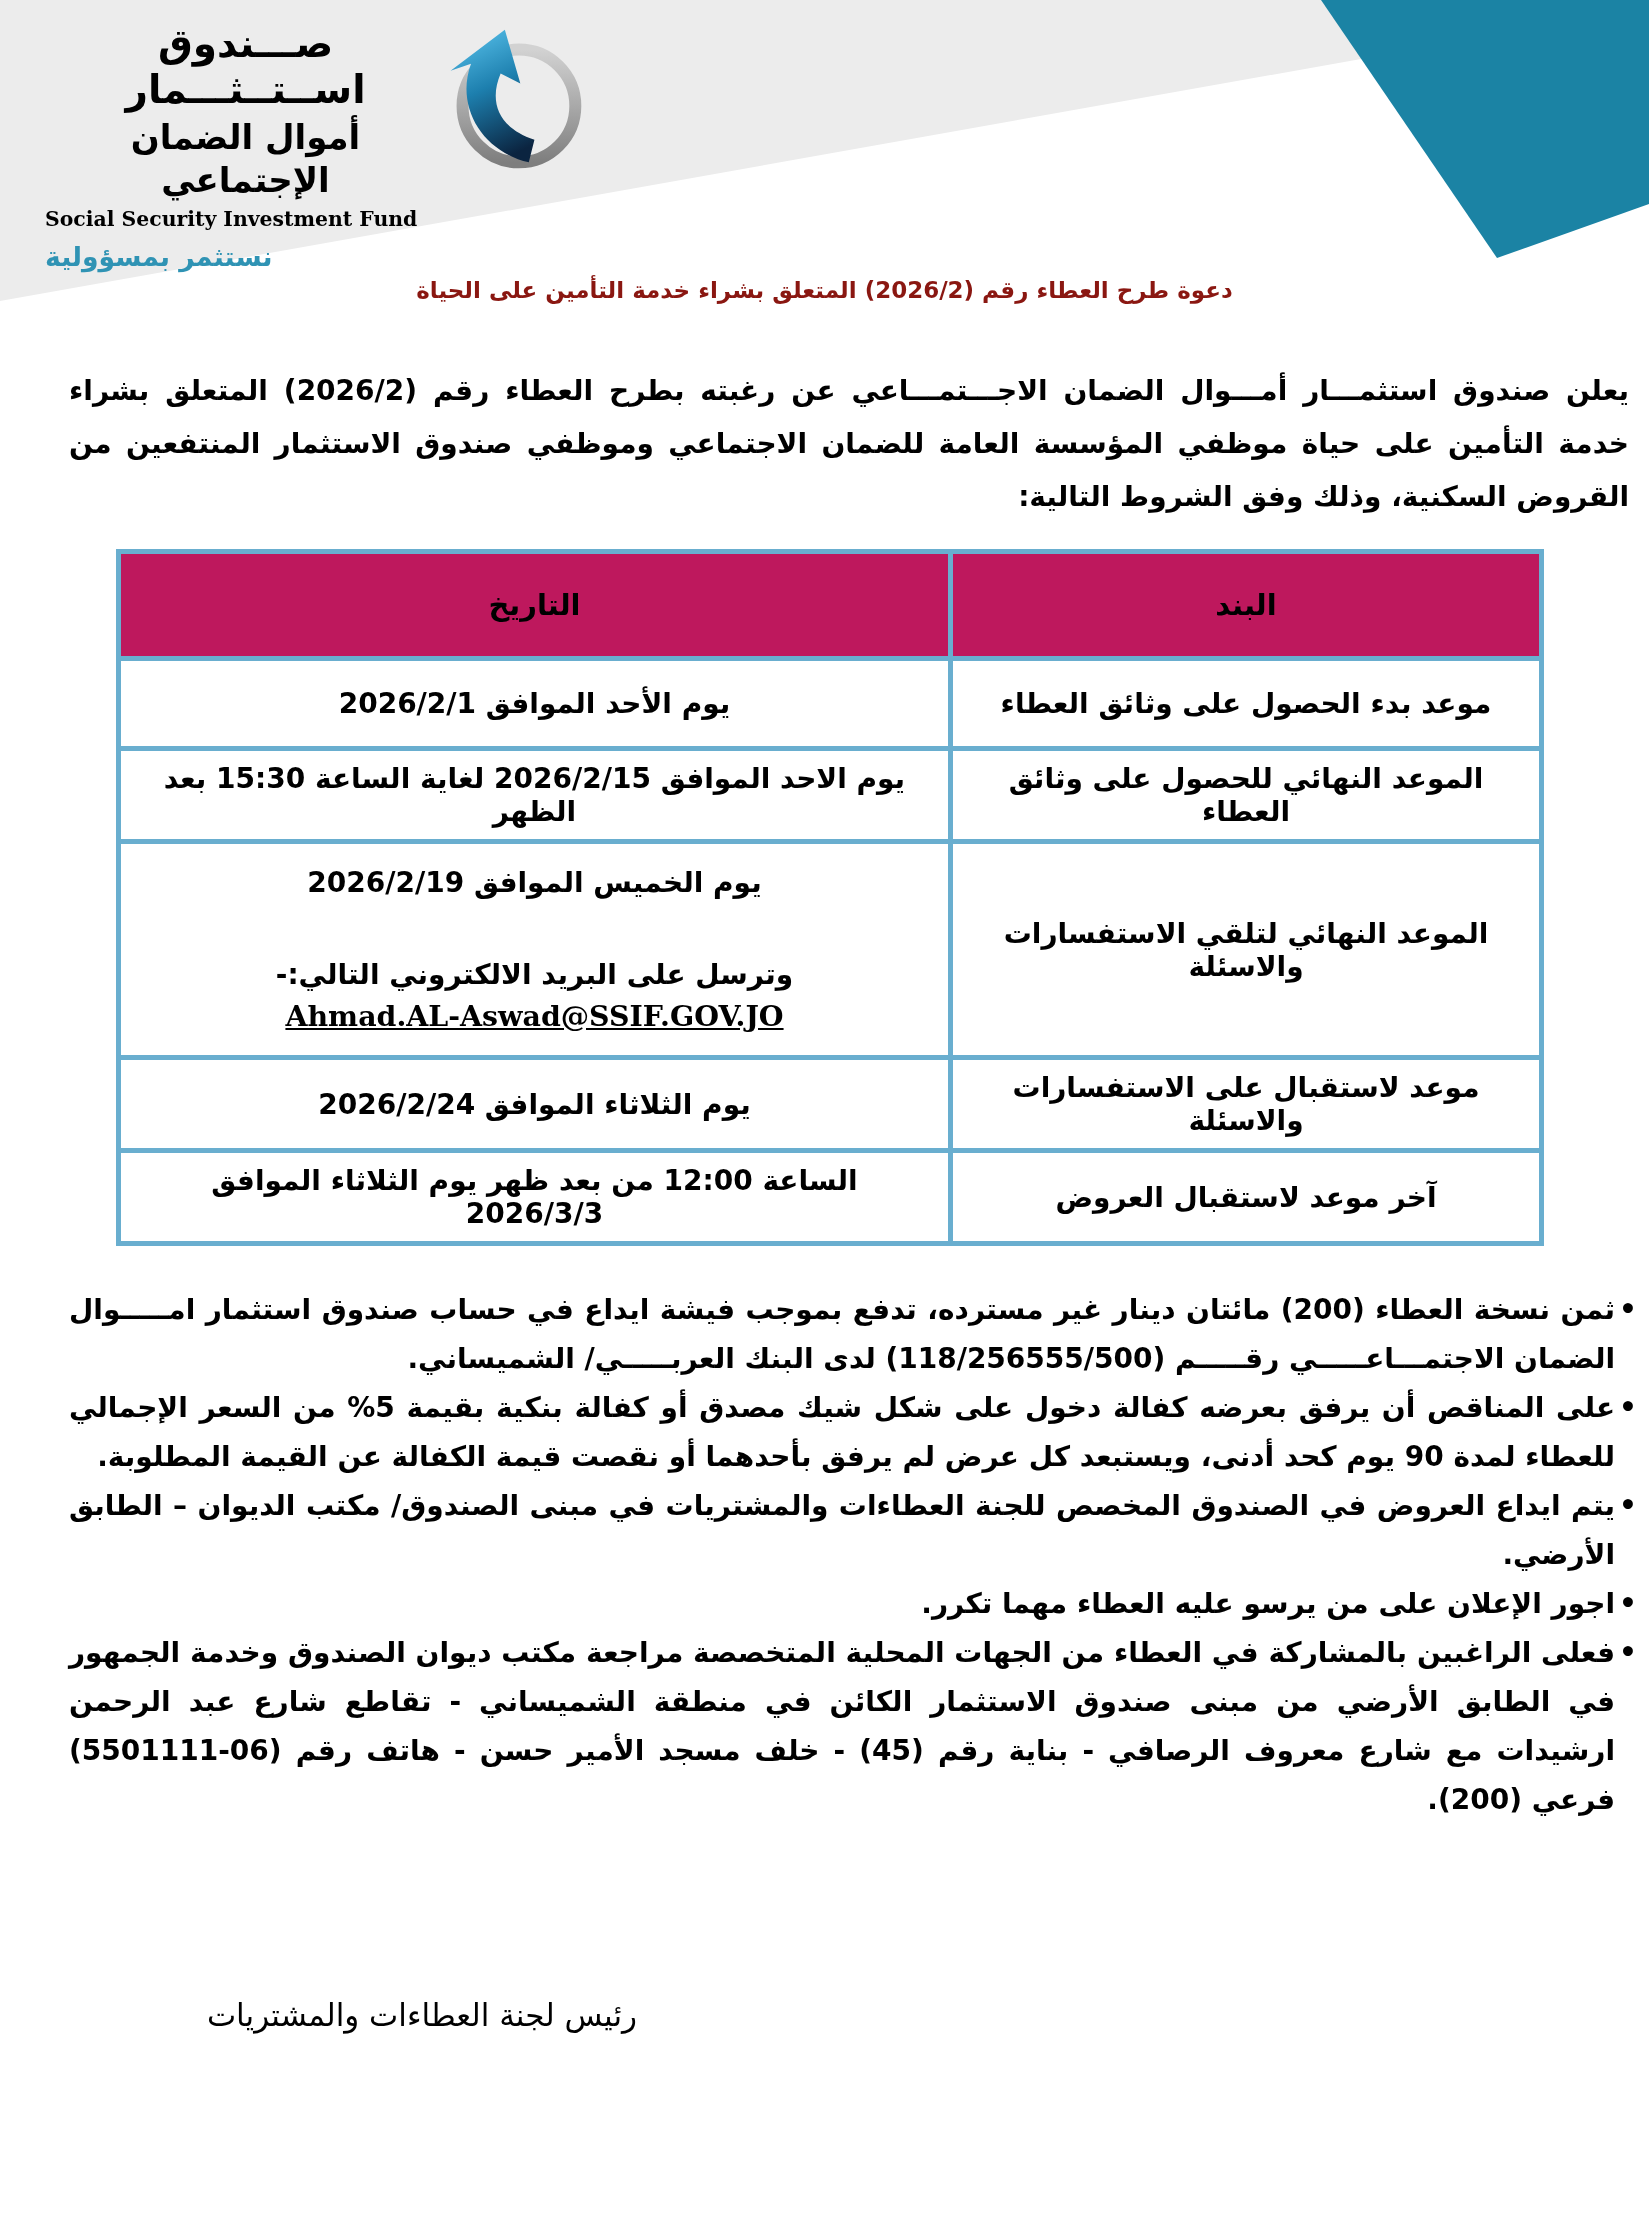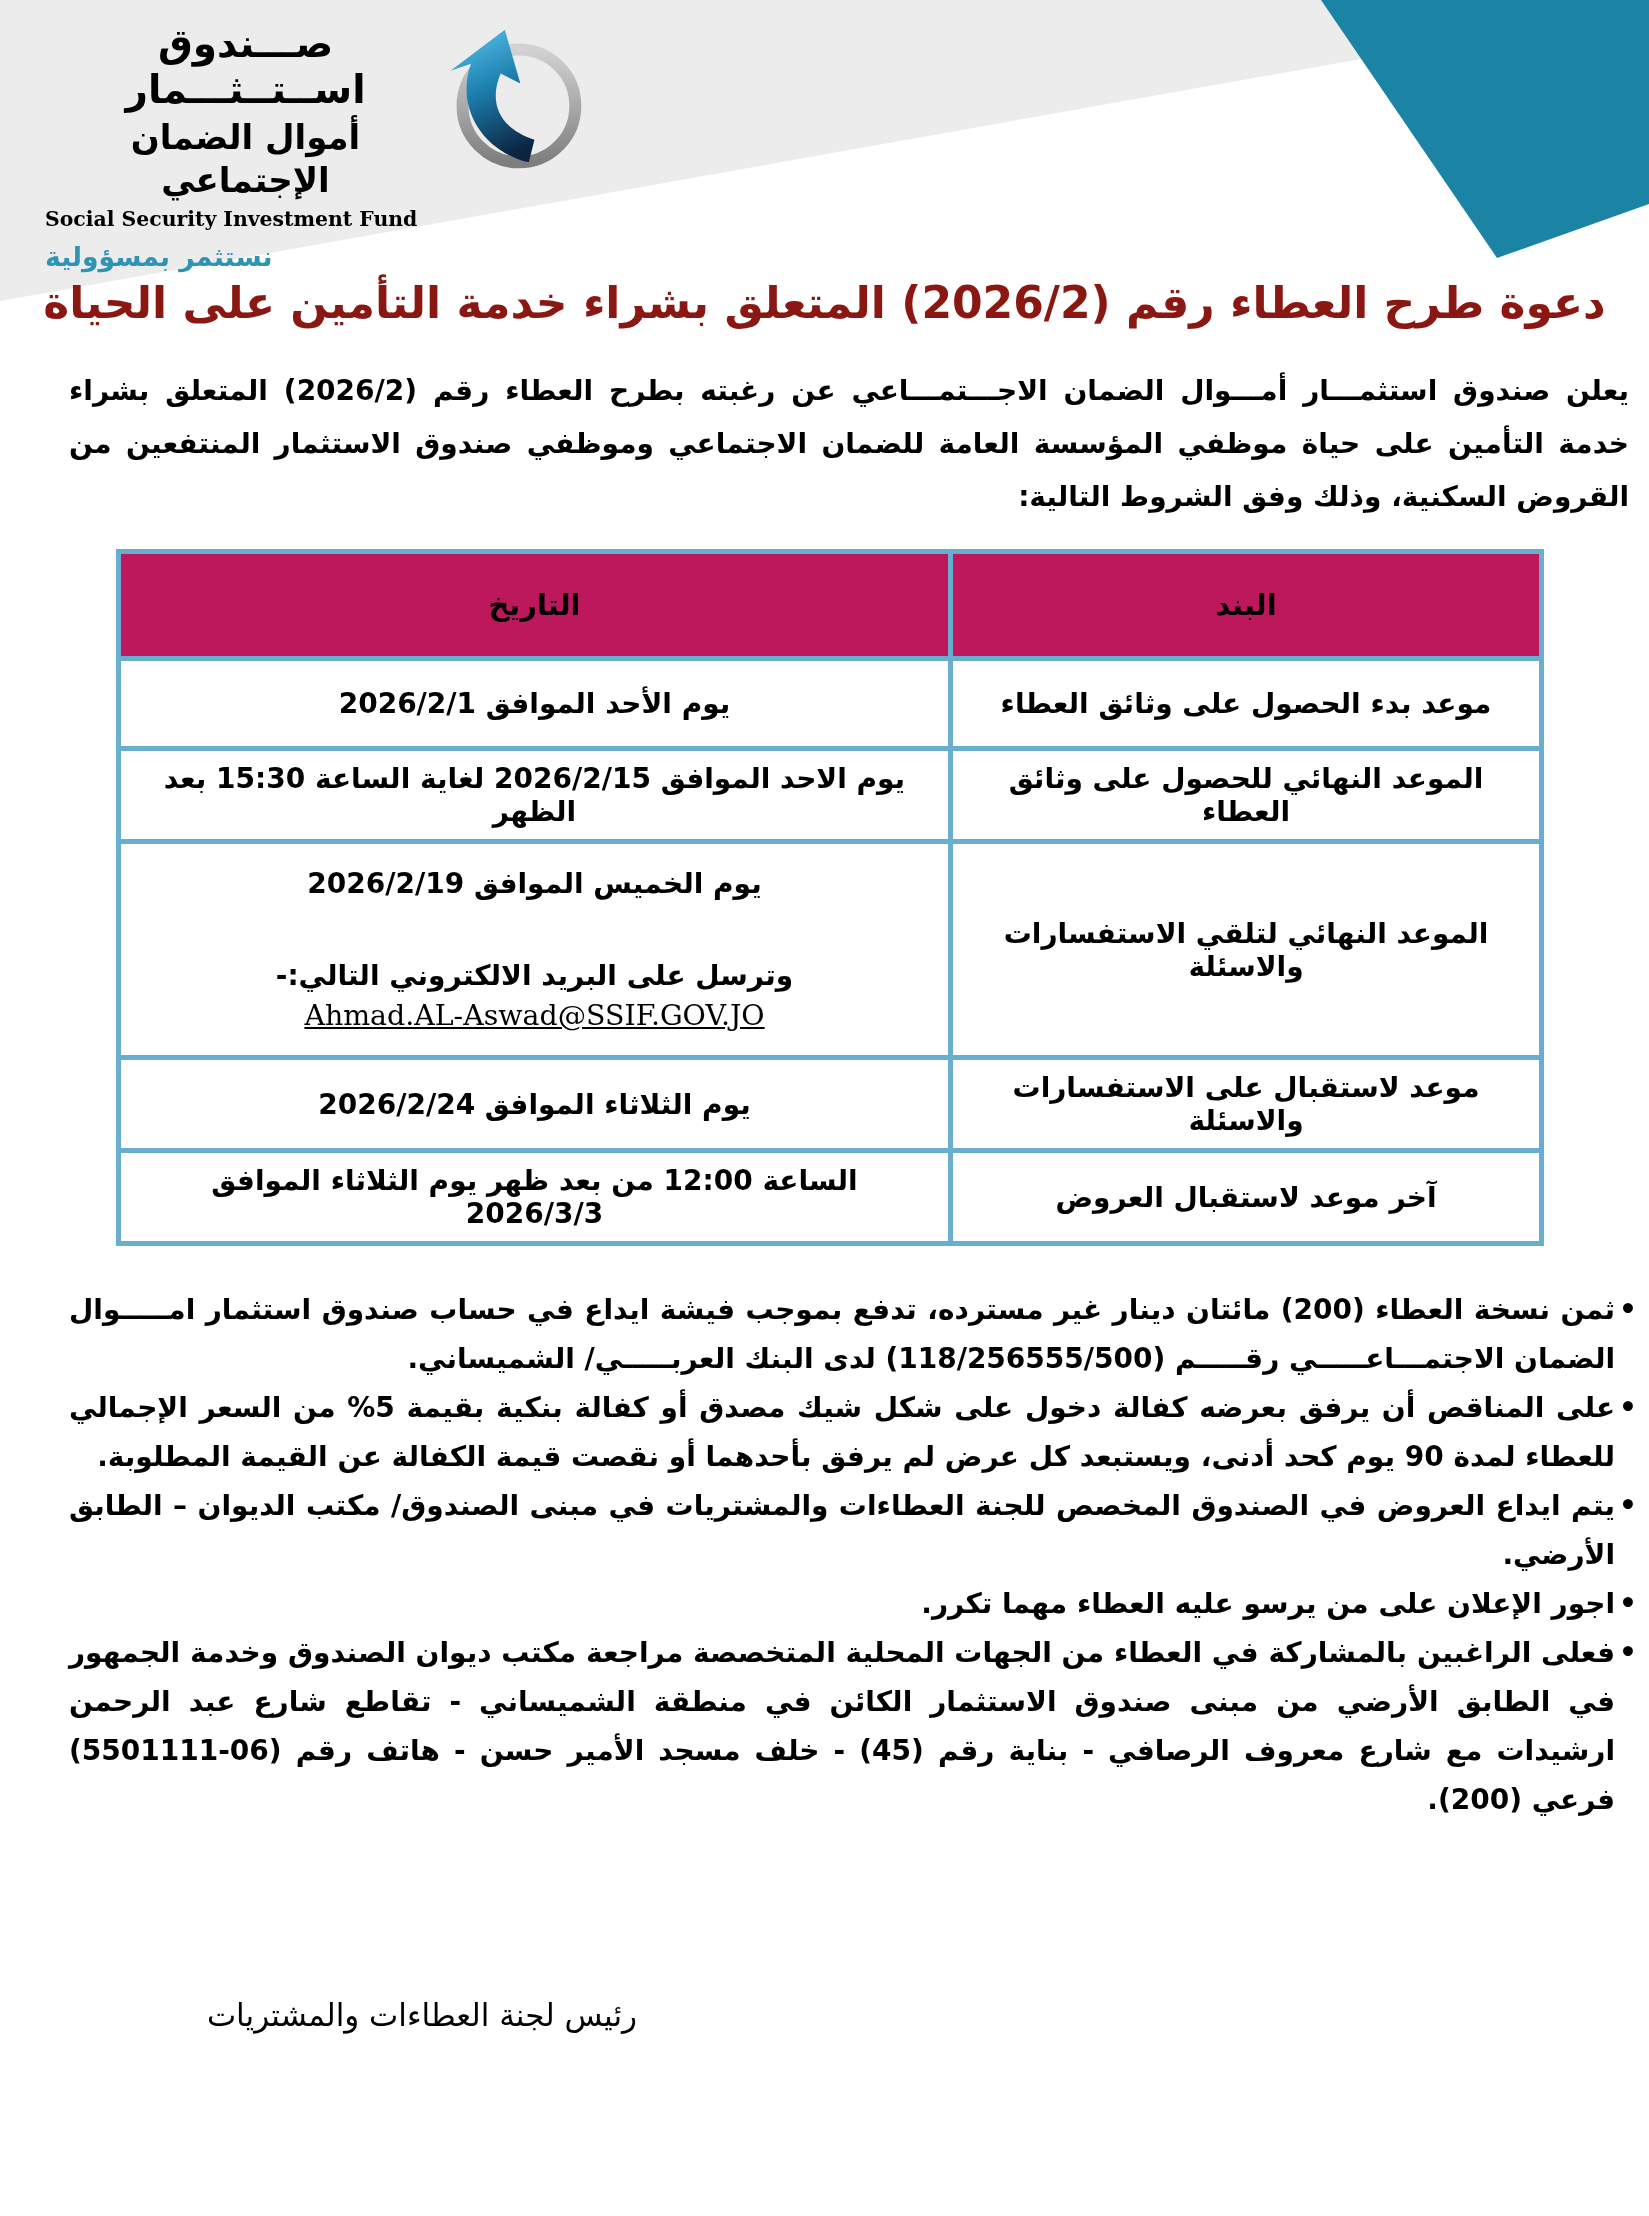--- a/index.html
+++ b/index.html
@@ -16,39 +16,39 @@
   .logo-text{position:absolute;left:45px;top:21px;width:401px;text-align:center;}
   .logo-l1{font-size:39px;font-weight:bold;line-height:46px;letter-spacing:0.6px;}
   .logo-l2{font-size:34px;font-weight:bold;line-height:43px;margin-top:2.5px;}
   .logo-en{font-family:"DejaVu Serif",serif;font-size:20.4px;font-weight:bold;margin-top:5px;
            text-align:left;white-space:nowrap;}
   .logo-tag{font-size:26.6px;font-weight:bold;color:#2F93B4;margin-top:10px;text-align:left;}
   .logo-icon{position:absolute;left:440px;top:25px;width:148px;height:152px;}
 
   
   .title{position:absolute;top:277px;left:0;width:1649px;margin:0;text-align:center;
-         font-size:44px;font-weight:bold;color:#8A1711;direction:rtl;}
+         font-size:23px;font-weight:bold;color:#8A1711;direction:rtl;}
 
   
   .intro{position:absolute;top:364px;left:69px;width:1560px;margin:0;direction:rtl;
          text-align:justify;font-size:28px;font-weight:bold;line-height:53px;}
 
   
   .tbl{position:absolute;top:549px;left:116px;width:1422px;border-collapse:collapse;
        table-layout:fixed;direction:rtl;}
   .tbl th,.tbl td{border:5.6px solid #69AECF;text-align:center;vertical-align:middle;
        font-size:28px;font-weight:bold;padding:11px 17.3px;word-wrap:break-word;}
   .tbl th{background:#be185d;font-size:29px;height:80px;text-align:center;}
   .col-item{width:591px;}
   .col-date{width:832px;}
   .row-sm{height:90px;}
   .row-lg{height:216px;}
   .gap-top{margin-top:59px;}
   .email{display:inline-block;margin-top:7.4px;font-family:"DejaVu Serif",serif;
-         font-size:28.4px;font-weight:normal;color:#000;text-decoration:underline;direction:ltr;}
+         font-size:28.4px;font-weight:bold;color:#000;text-decoration:underline;direction:ltr;}
 
   
   .bullets{position:absolute;top:1285px;left:69px;width:1546px;margin:0;padding:0;
            direction:rtl;list-style:none;}
   .bullets li{position:relative;text-align:justify;font-size:28px;font-weight:bold;
            line-height:49px;margin:0;}
   .bullets li::before{content:"\2022";position:absolute;right:-22px;top:0;font-size:28px;}
 
   
   .signature{position:absolute;top:1995px;left:80px;width:557px;direction:rtl;

